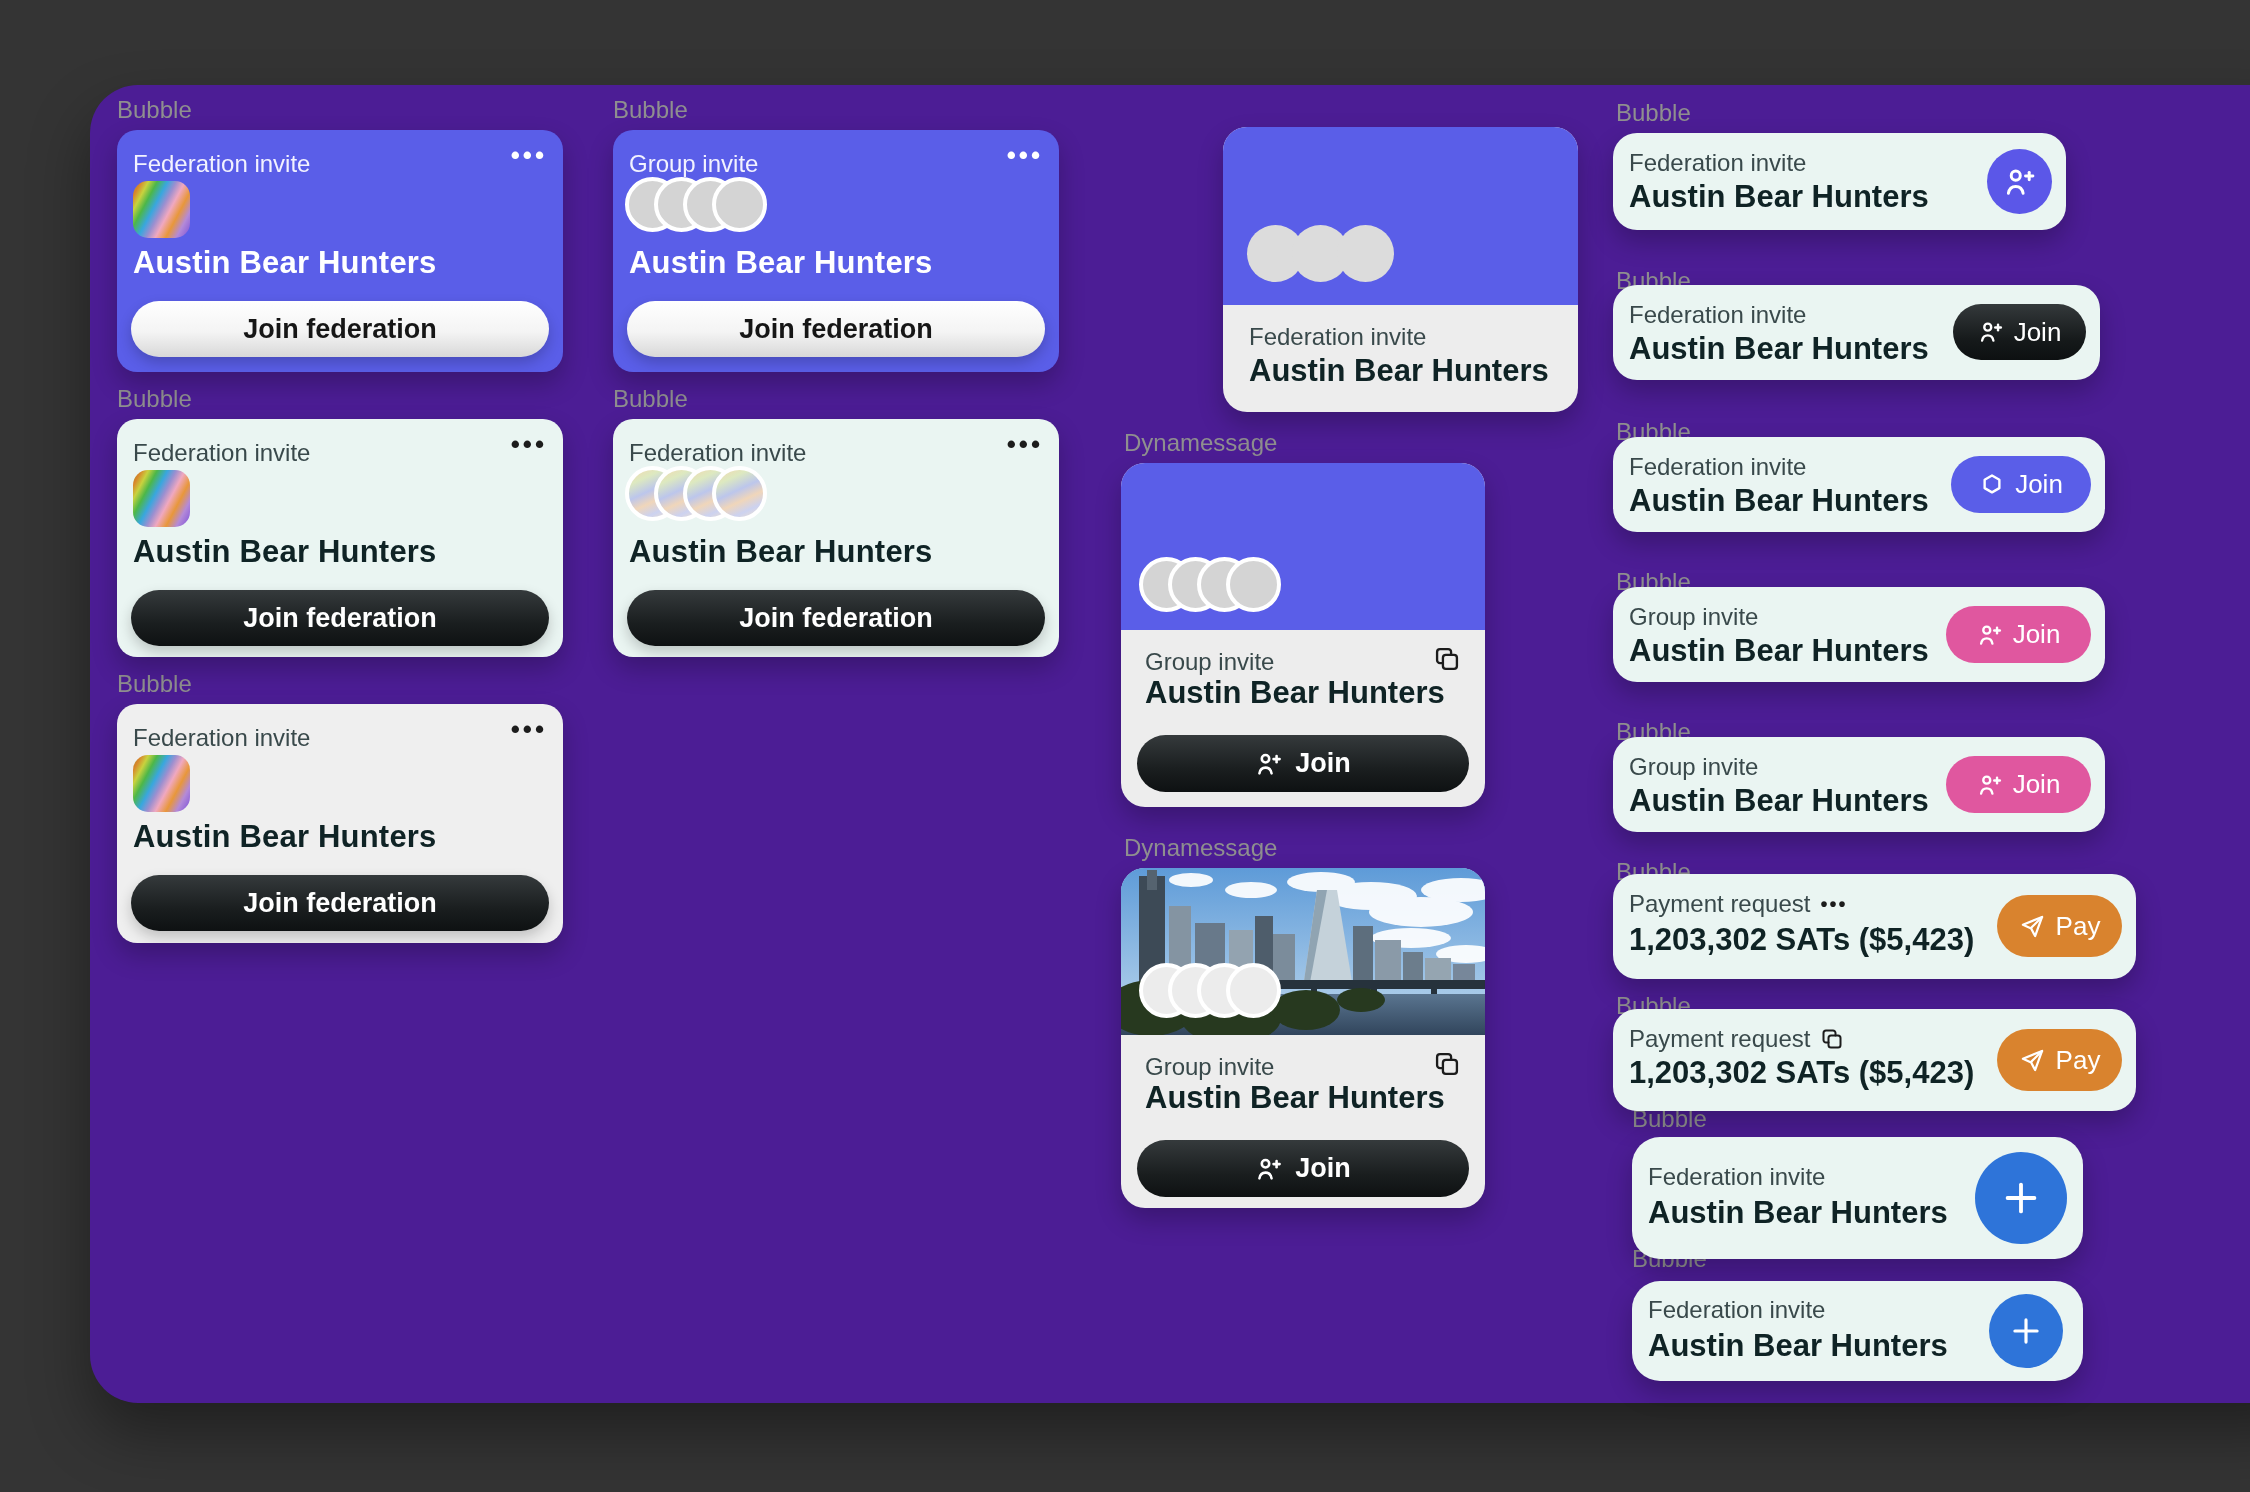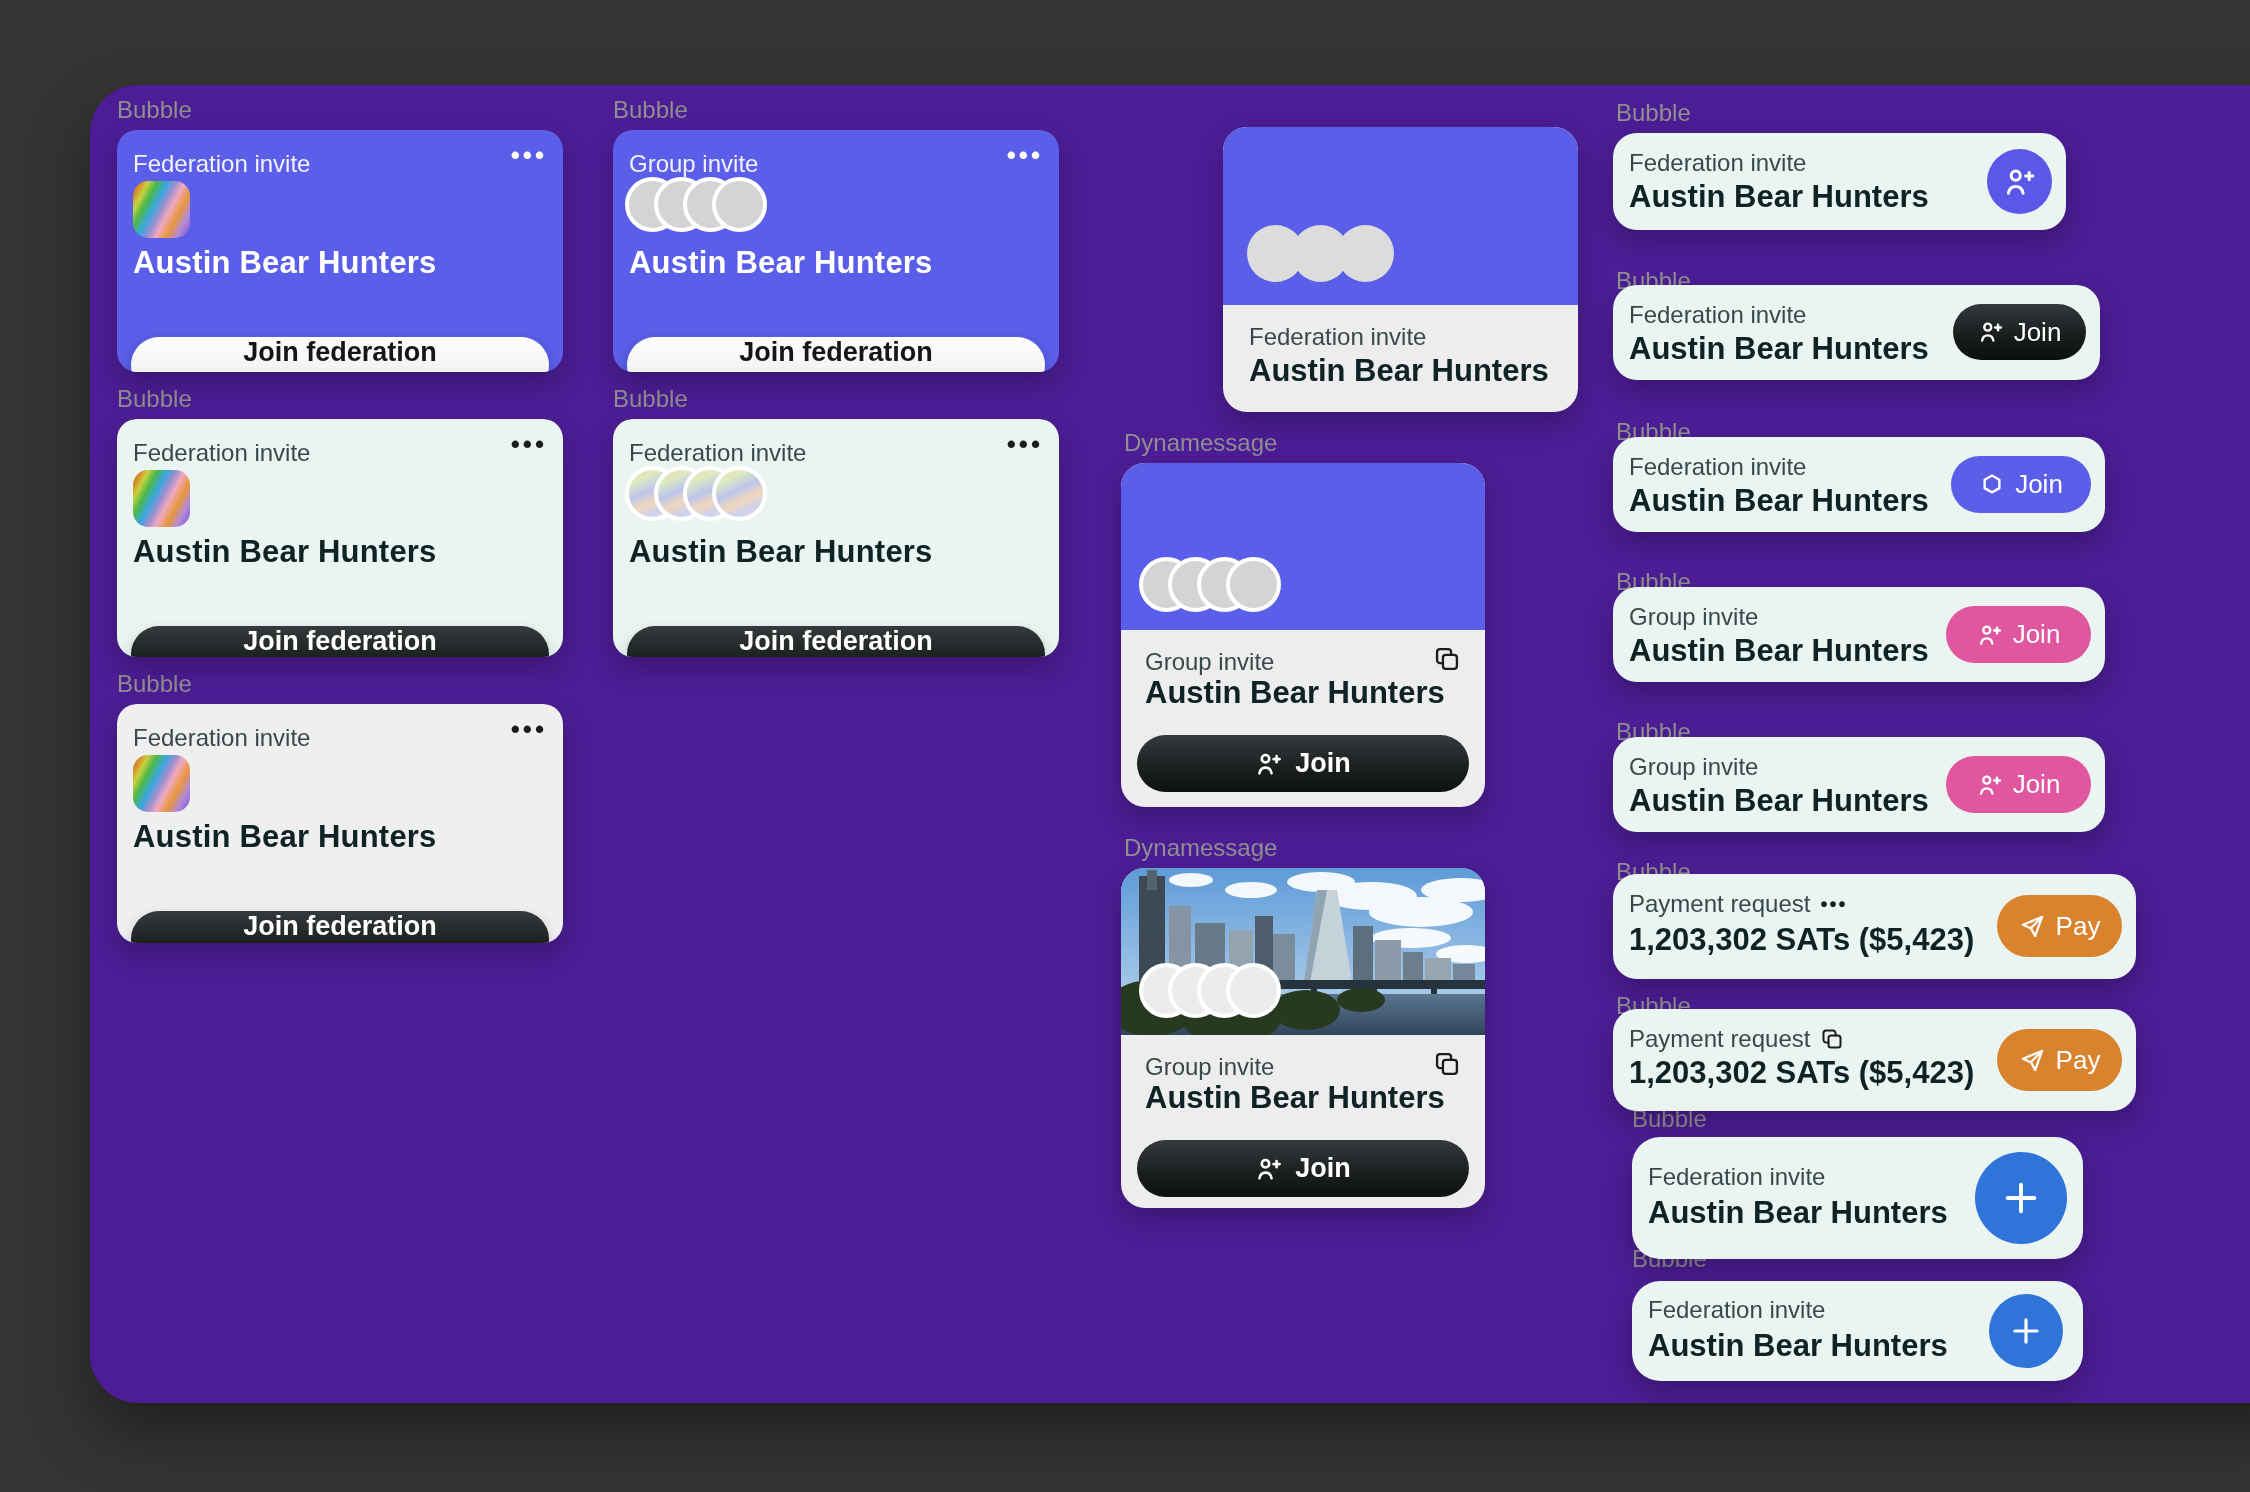--- a/index.html
+++ b/index.html
@@ -15,22 +15,22 @@
   .lightgray{background:#efefef;color:#0f2325;}
   .clabel{position:absolute;top:19px;left:16px;font-size:24px;line-height:30px;}
   .purple .clabel{color:#f2f2ff;}
   .mint .clabel,.lightgray .clabel{color:#39494b;}
   .dots{position:absolute;top:10px;right:16px;font-size:26px;letter-spacing:3px;font-weight:700;cursor:pointer;}
   .avatar{position:absolute;top:51px;left:16px;width:57px;height:57px;border-radius:15px;
           background:linear-gradient(118deg,#6fbe44 0%,#d9822b 9%,#c8d23e 18%,#4db748 28%,
           #38a7de 40%,#9b8fd0 50%,#f0a8c0 60%,#e8973a 72%,#b48ad8 84%,#7a4fd8 100%);}
   .ctitle{position:absolute;top:115px;left:16px;font-size:31px;font-weight:700;letter-spacing:.2px;}
   .cbtn{position:absolute;left:14px;right:14px;top:171px;height:56px;border-radius:28px;
-        display:flex;justify-content:center;font-size:27px;font-weight:600;
-        cursor:pointer;box-shadow:0 6px 14px rgba(0,0,0,.20);margin-top:36px;}
+        display:flex;align-items:center;justify-content:center;font-size:27px;font-weight:600;
+        cursor:pointer;box-shadow:0 6px 14px rgba(0,0,0,.20);}
   .btn-white{background:linear-gradient(180deg,#ffffff 0%,#f4f4f4 55%,#d8d8d8 100%);color:#161616;}
   .btn-dark{background:linear-gradient(180deg,#353a3c 0%,#1a1e1f 60%,#0e1112 100%);color:#ffffff;}
   .stack{position:absolute;display:flex;}
   .sc{width:55px;height:55px;border-radius:50%;border:4px solid #ffffff;box-sizing:border-box;}
   .sc+.sc{margin-left:-26px;}
   .sc-gray{background:#d4d4d4;}
   .sc-light{background:#ececec;}
   .sc-pastel{background:linear-gradient(155deg,#f4d8b0 0%,#dde9c0 22%,#bcc6ec 44%,#f0d6ba 62%,
              #ccd2f0 80%,#f3e2ca 100%);}
   .midcircle{width:57px;height:57px;border-radius:50%;background:#dcdcdc;}

